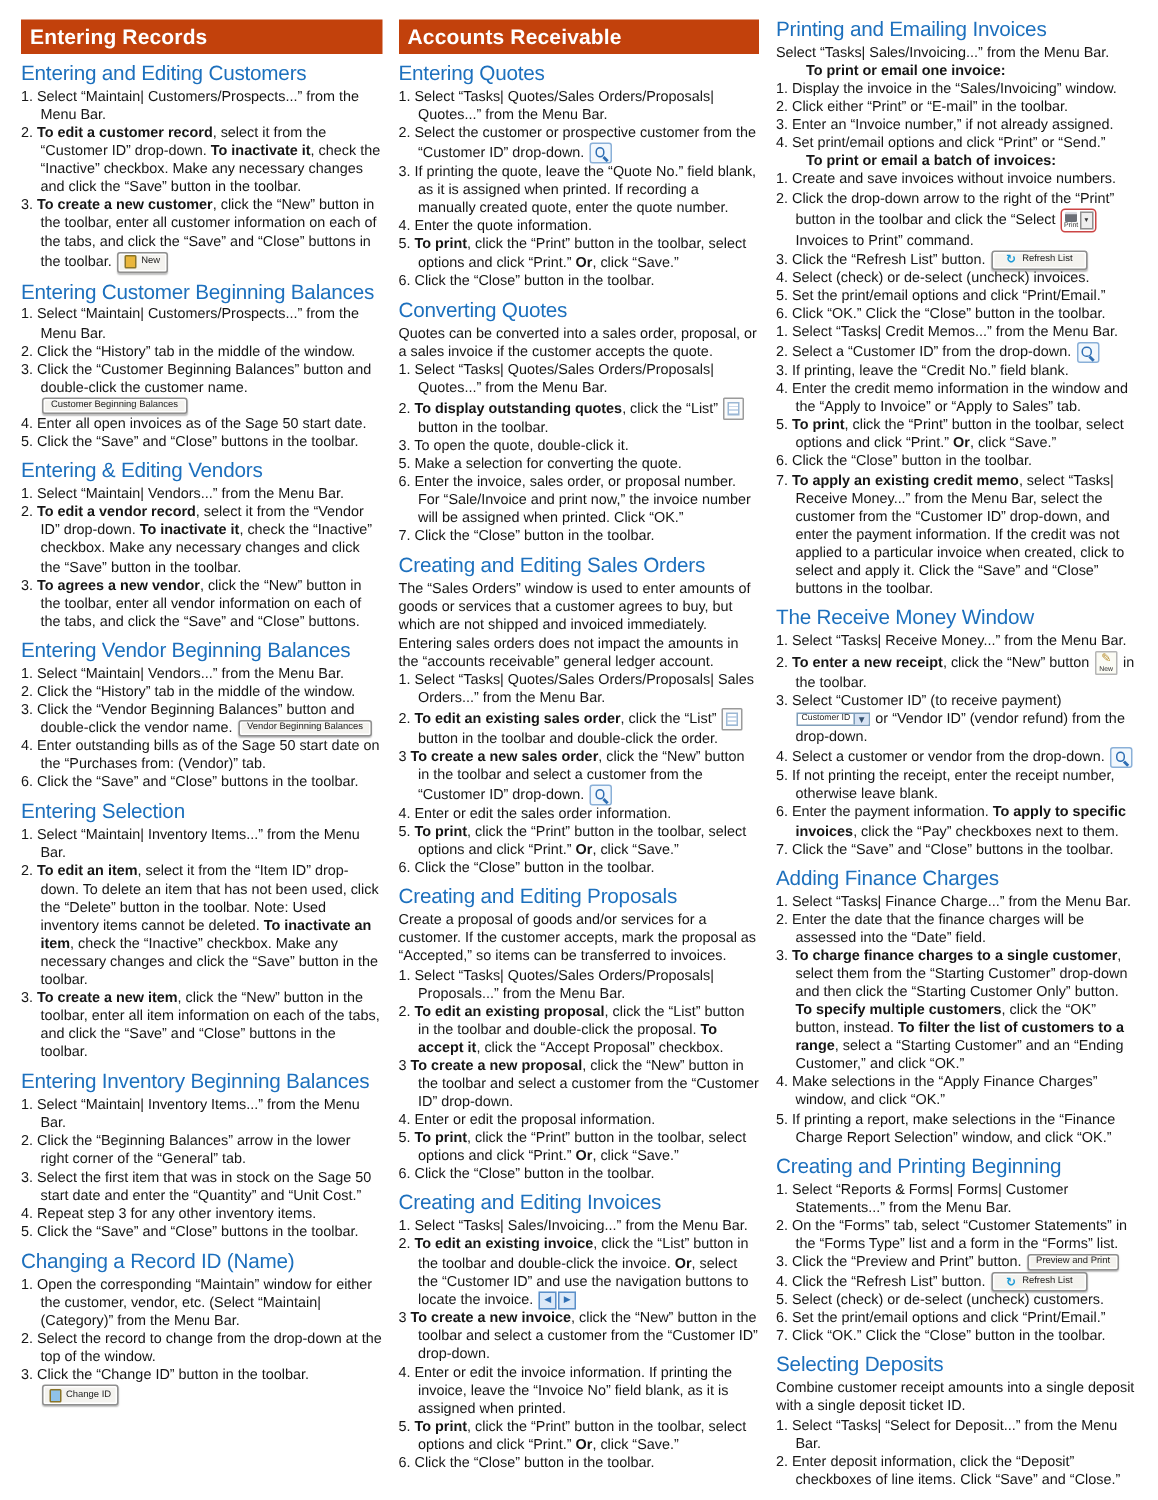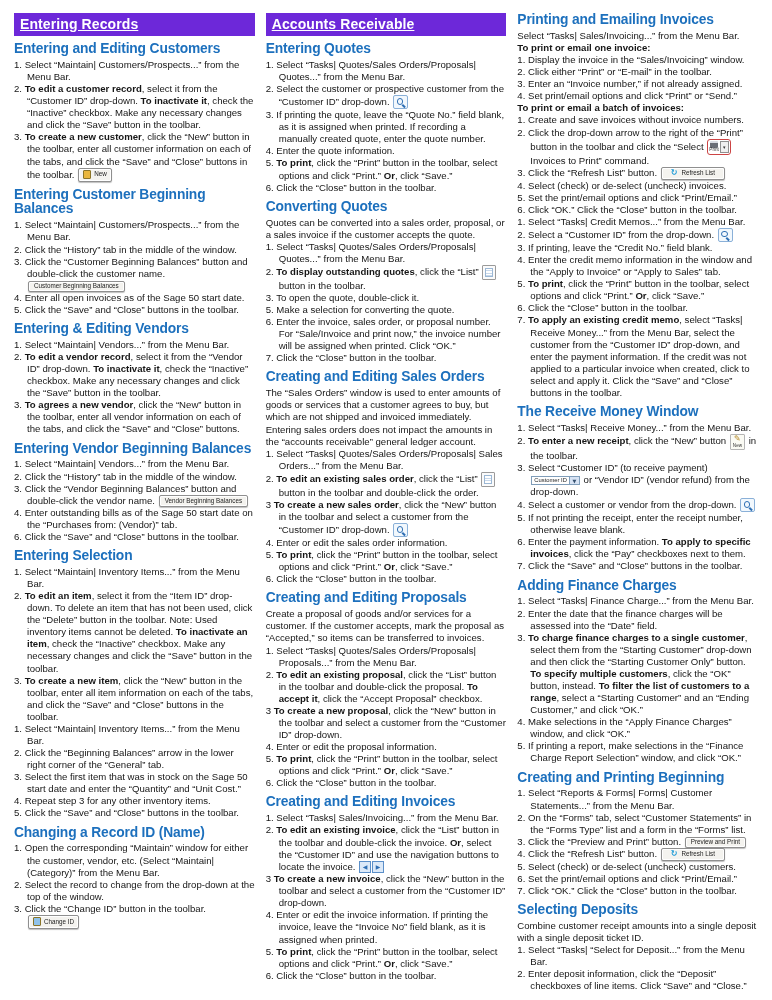--- a/index.html
+++ b/index.html
@@ -1,26 +1,26 @@
 <!DOCTYPE html>
 <html><head>
 <meta charset="utf-8">
 <style>
   html,body{margin:0;padding:0;width:772px;height:1000px;overflow:hidden;background:#ffffff;}
   body{font-family:"Liberation Sans",sans-serif;color:#161616;}
   .doc{display:flex;gap:11px;padding:4px 14px 0 14px;box-sizing:border-box;width:772px;}
   .column{flex:1;min-width:0;}
-  .col-header{background:#6d28d9;color:#ffffff;font-weight:bold;font-size:14px;
-    padding:3px 6px 4px 6px;margin:9px 0 3px 0;letter-spacing:0.1px;text-decoration:underline;}
-  h2.section-title{font-size:13.8px;color:#1d70bd;font-weight:bold;margin:6px 0 2px 0;
+  .col-header{background:#c2410c;color:#ffffff;font-weight:bold;font-size:14px;
+    padding:3px 6px 4px 6px;margin:9px 0 3px 0;letter-spacing:0.1px;}
+  h2.section-title{font-size:13.8px;color:#1d70bd;font-weight:normal;margin:6px 0 2px 0;
     line-height:1.08;letter-spacing:-0.15px;}
   .column > h2.section-title:first-child{margin-top:9px;}
   .item{font-size:9.6px;line-height:1.26;margin:0;}
   .step{padding-left:13px;text-indent:-13px;}
-  .sub{font-weight:bold;}
+  .sub{font-weight:bold;margin-left:20px;}
   b{font-weight:bold;}
   
   .ig{display:inline-flex;align-items:center;vertical-align:middle;text-indent:0;margin:0 1px;
       font-family:"Liberation Sans",sans-serif;}
   .ig-button,.ig-icon-button,.ig-refresh-button{
       border:1px solid #8f8f8f;background:#f4f3ef;border-radius:2px;
       box-shadow:inset 0 0 0 1px #ffffff,0 1px 1px rgba(0,0,0,.25);
       font-size:6.3px;color:#222;padding:1.5px 5px;white-space:nowrap;line-height:1;}
   .ig-icon-button{padding:1.5px 4px;}
   .chip{display:inline-block;width:6px;height:7px;margin-right:3px;border:1px solid #8a7427;border-radius:1px;}
@@ -75,20 +75,21 @@
       <h2 class="section-title">Entering Vendor Beginning Balances</h2>
       <div class="item step">1. Select “Maintain| Vendors...” from the Menu Bar.</div>
       <div class="item step">2. Click the “History” tab in the middle of the window.</div>
       <div class="item step">3. Click the “Vendor Beginning Balances” button and double-click the vendor name. <span class="ig ig-button">Vendor Beginning Balances</span></div>
       <div class="item step">4. Enter outstanding bills as of the Sage 50 start date on the “Purchases from: (Vendor)” tab.</div>
       <div class="item step">6. Click the “Save” and “Close” buttons in the toolbar.</div>
       <h2 class="section-title">Entering Selection</h2>
       <div class="item step">1. Select “Maintain| Inventory Items...” from the Menu Bar.</div>
       <div class="item step">2. <b>To edit an item</b>, select it from the “Item ID” drop-down. To delete an item that has not been used, click the “Delete” button in the toolbar. Note: Used inventory items cannot be deleted. <b>To inactivate an item</b>, check the “Inactive” checkbox. Make any necessary changes and click the “Save” button in the toolbar.</div>
       <div class="item step">3. <b>To create a new item</b>, click the “New” button in the toolbar, enter all item information on each of the tabs, and click the “Save” and “Close” buttons in the toolbar.</div>
+      <h2 class="section-title">Entering Inventory Beginning Balances</h2>
       <div class="item step">1. Select “Maintain| Inventory Items...” from the Menu Bar.</div>
       <div class="item step">2. Click the “Beginning Balances” arrow in the lower right corner of the “General” tab.</div>
       <div class="item step">3. Select the first item that was in stock on the Sage 50 start date and enter the “Quantity” and “Unit Cost.”</div>
       <div class="item step">4. Repeat step 3 for any other inventory items.</div>
       <div class="item step">5. Click the “Save” and “Close” buttons in the toolbar.</div>
       <h2 class="section-title">Changing a Record ID (Name)</h2>
       <div class="item step">1. Open the corresponding “Maintain” window for either the customer, vendor, etc. (Select “Maintain| (Category)” from the Menu Bar.</div>
       <div class="item step">2. Select the record to change from the drop-down at the top of the window.</div>
       <div class="item step">3. Click the “Change ID” button in the toolbar. <span class="ig ig-icon-button"><span class="chip" style="background: rgb(143, 194, 234);"></span>Change ID</span></div>
     </div>

